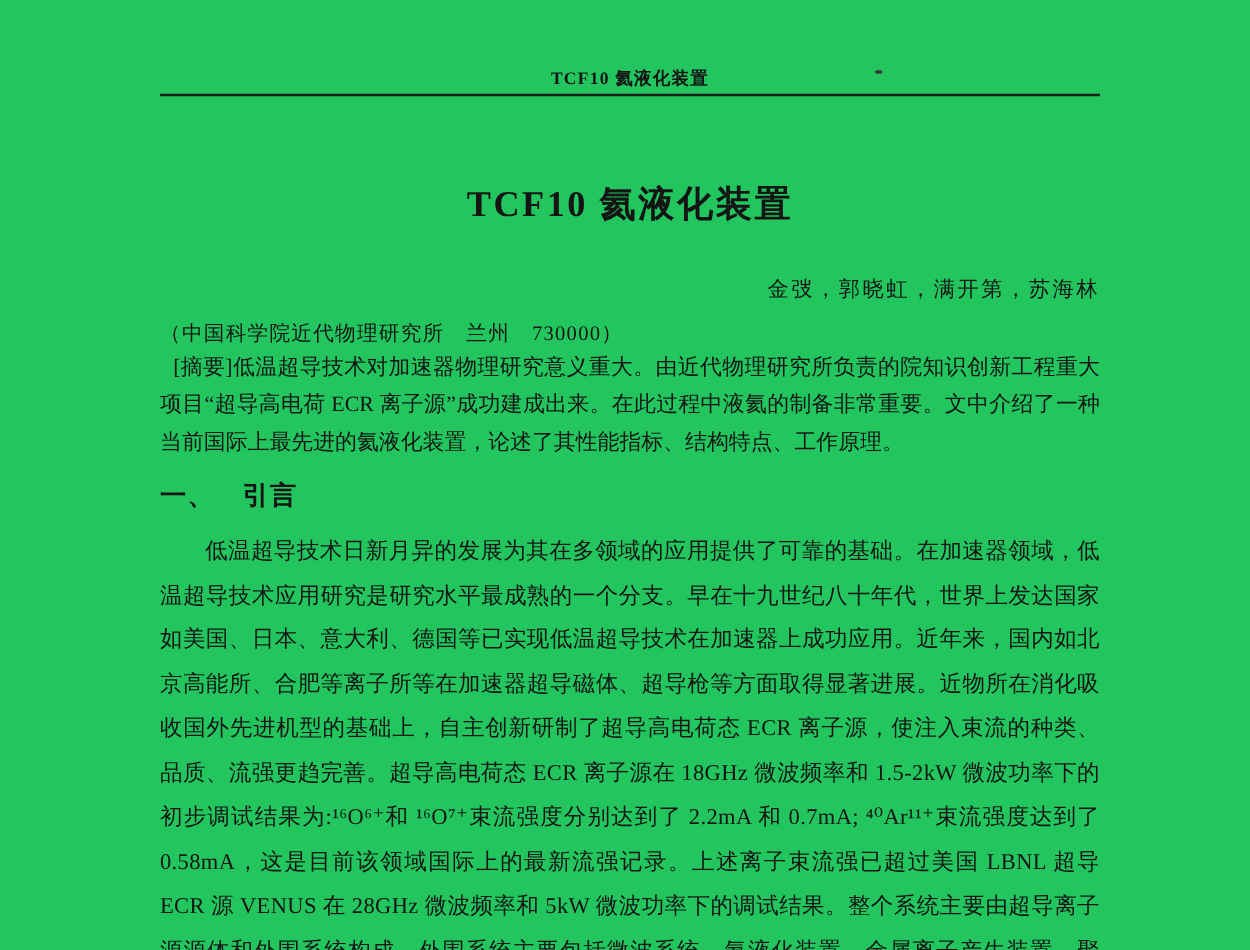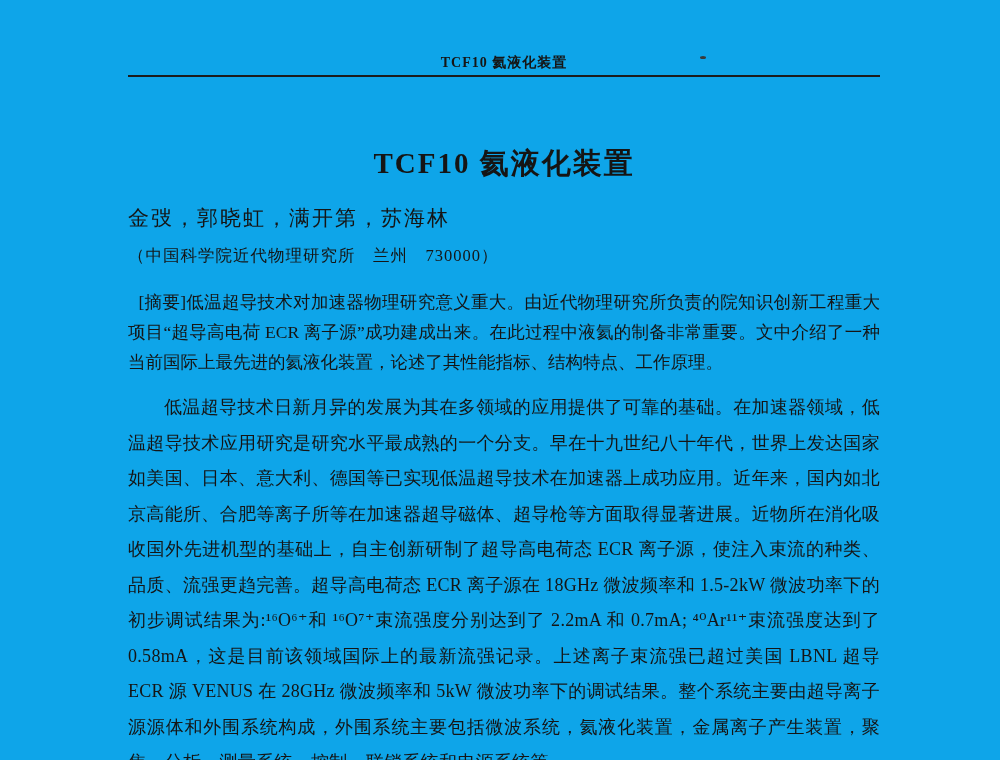--- a/index.html
+++ b/index.html
@@ -4,21 +4,21 @@
 <style>
   html, body {
     margin: 0;
     padding: 0;
     background: #ffffff;
   }
   .page {
     position: relative;
     width: 1000px;
     height: 760px;
-    background: #0ea5e9;
+    background: #22c55e;
     overflow: hidden;
     font-family: "Liberation Serif", "DejaVu Serif", serif;
     color: #151515;
   }
   .running-header {
     position: absolute;
     top: 54px;
     left: 128px;
     width: 752px;
     text-align: center;
@@ -49,33 +49,33 @@
     width: 752px;
   }
   .title {
     margin: 64px 0 0 0;
     text-align: center;
     font-size: 29px;
     font-weight: 700;
     letter-spacing: 2px;
   }
   .authors {
-    margin-top: 20px;
-    text-align: left;
-    font-size: 21px;
+    margin-top: 36px;
+    text-align: right;
+    font-size: 17px;
     letter-spacing: 2px;
   }
   .affiliation {
     margin-top: 13px;
     text-align: left;
     font-size: 16.5px;
     letter-spacing: 1px;
   }
   .abstract {
-    margin: 20px 0 0 0;
+    margin: 0 0 0 0;
     font-size: 17.5px;
     line-height: 30px;
     text-align: justify;
     text-indent: 0.6em;
   }
   .section-heading {
     margin: 14px 0 0 0;
     font-size: 21px;
     font-weight: 700;
     letter-spacing: 1px;
@@ -103,17 +103,18 @@
 
   <main class="content">
     <h1 class="title">TCF10 氦液化装置</h1>
 
     <div class="authors">金弢，郭晓虹，满开第，苏海林</div>
 
     <div class="affiliation">（中国科学院近代物理研究所　兰州　730000）</div>
 
     <p class="abstract">[摘要]低温超导技术对加速器物理研究意义重大。由近代物理研究所负责的院知识创新工程重大项目“超导高电荷 ECR 离子源”成功建成出来。在此过程中液氦的制备非常重要。文中介绍了一种当前国际上最先进的氦液化装置，论述了其性能指标、结构特点、工作原理。</p>
 
+    <h2 class="section-heading">一、　引言</h2>
 
     <p class="body-text">低温超导技术日新月异的发展为其在多领域的应用提供了可靠的基础。在加速器领域，低温超导技术应用研究是研究水平最成熟的一个分支。早在十九世纪八十年代，世界上发达国家如美国、日本、意大利、德国等已实现低温超导技术在加速器上成功应用。近年来，国内如北京高能所、合肥等离子所等在加速器超导磁体、超导枪等方面取得显著进展。近物所在消化吸收国外先进机型的基础上，自主创新研制了超导高电荷态 ECR 离子源，使注入束流的种类、品质、流强更趋完善。超导高电荷态 ECR 离子源在 18GHz 微波频率和 1.5-2kW 微波功率下的初步调试结果为:¹⁶O⁶⁺和 ¹⁶O⁷⁺束流强度分别达到了 2.2mA 和 0.7mA; ⁴⁰Ar¹¹⁺束流强度达到了 0.58mA，这是目前该领域国际上的最新流强记录。上述离子束流强已超过美国 LBNL 超导 ECR 源 VENUS 在 28GHz 微波频率和 5kW 微波功率下的调试结果。整个系统主要由超导离子源源体和外围系统构成，外围系统主要包括微波系统，氦液化装置，金属离子产生装置，聚焦，分析，测量系统，控制，联锁系统和电源系统等。</p>
   </main>
 
 </div>
 
 </body></html>

